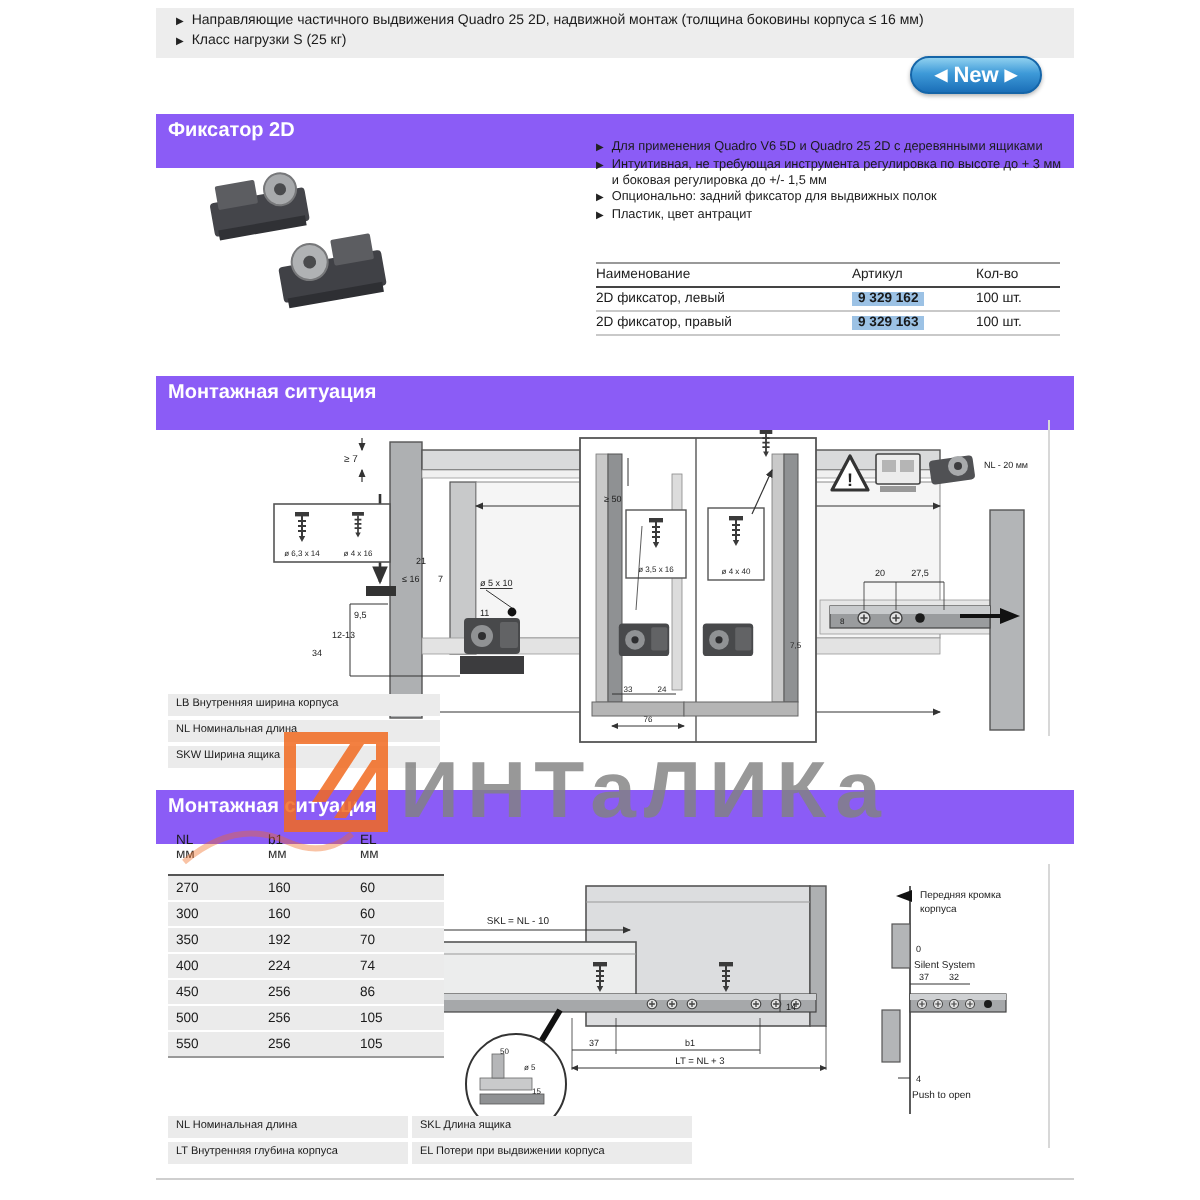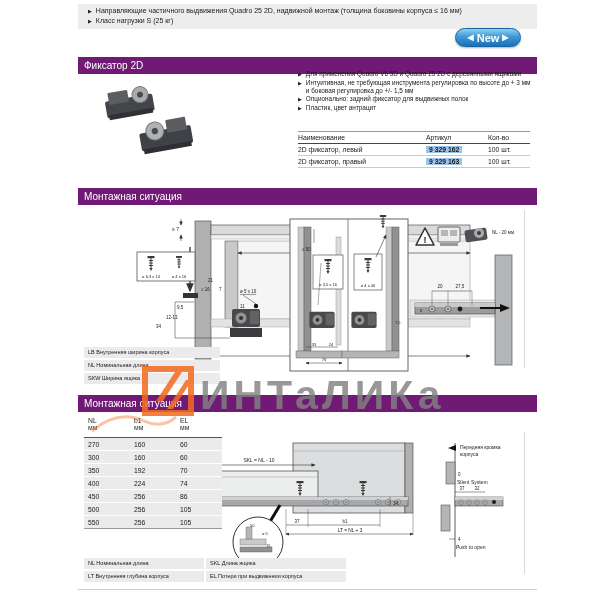--- a/index.html
+++ b/index.html
@@ -1,20 +1,20 @@
 <!DOCTYPE html>
 <html><head>
 <meta charset="utf-8">
 <style>
   html,body{margin:0;padding:0;background:#fff;}
   .page{position:relative;width:600px;height:600px;background:#fff;overflow:hidden;
         font-family:"Liberation Sans",sans-serif;color:#1a1a1a;}
   .abs{position:absolute;}
-  .sec-header{left:78px;width:459px;height:17px;background:#701a75;color:#fff;
-        font-size:10px;font-weight:normal;line-height:17px;padding-left:6px;box-sizing:border-box;}
+  .sec-header{left:78px;width:459px;height:27px;background:#8b5cf6;color:#fff;
+        font-size:10px;font-weight:bold;line-height:17px;padding-left:6px;box-sizing:border-box;}
   .topbar{left:78px;top:4px;width:459px;height:25px;background:#ededed;padding:3px 0 0 10px;box-sizing:border-box;}
   .bullet-row{display:flex;align-items:flex-start;margin-bottom:1px;}
   .marker{font-size:5px;line-height:8px;margin-right:4px;color:#222;flex:0 0 auto;}
   .top-bullet-text{font-size:7px;line-height:8.5px;}
   .new-badge{left:455px;top:28px;width:66px;height:19px;border-radius:10px;
         background:linear-gradient(#8fd0ef,#3e9ad8 45%,#1b6fb8);border:1.5px solid #1565a8;
         box-sizing:border-box;display:flex;align-items:center;justify-content:center;gap:3px;
         color:#fff;font-weight:bold;font-size:11px;box-shadow:0 1px 2px rgba(0,0,0,.3);cursor:pointer;}
   .new-arrow{font-size:8px;line-height:1;}
   .spec-bullets{left:298px;top:70px;width:234px;}

